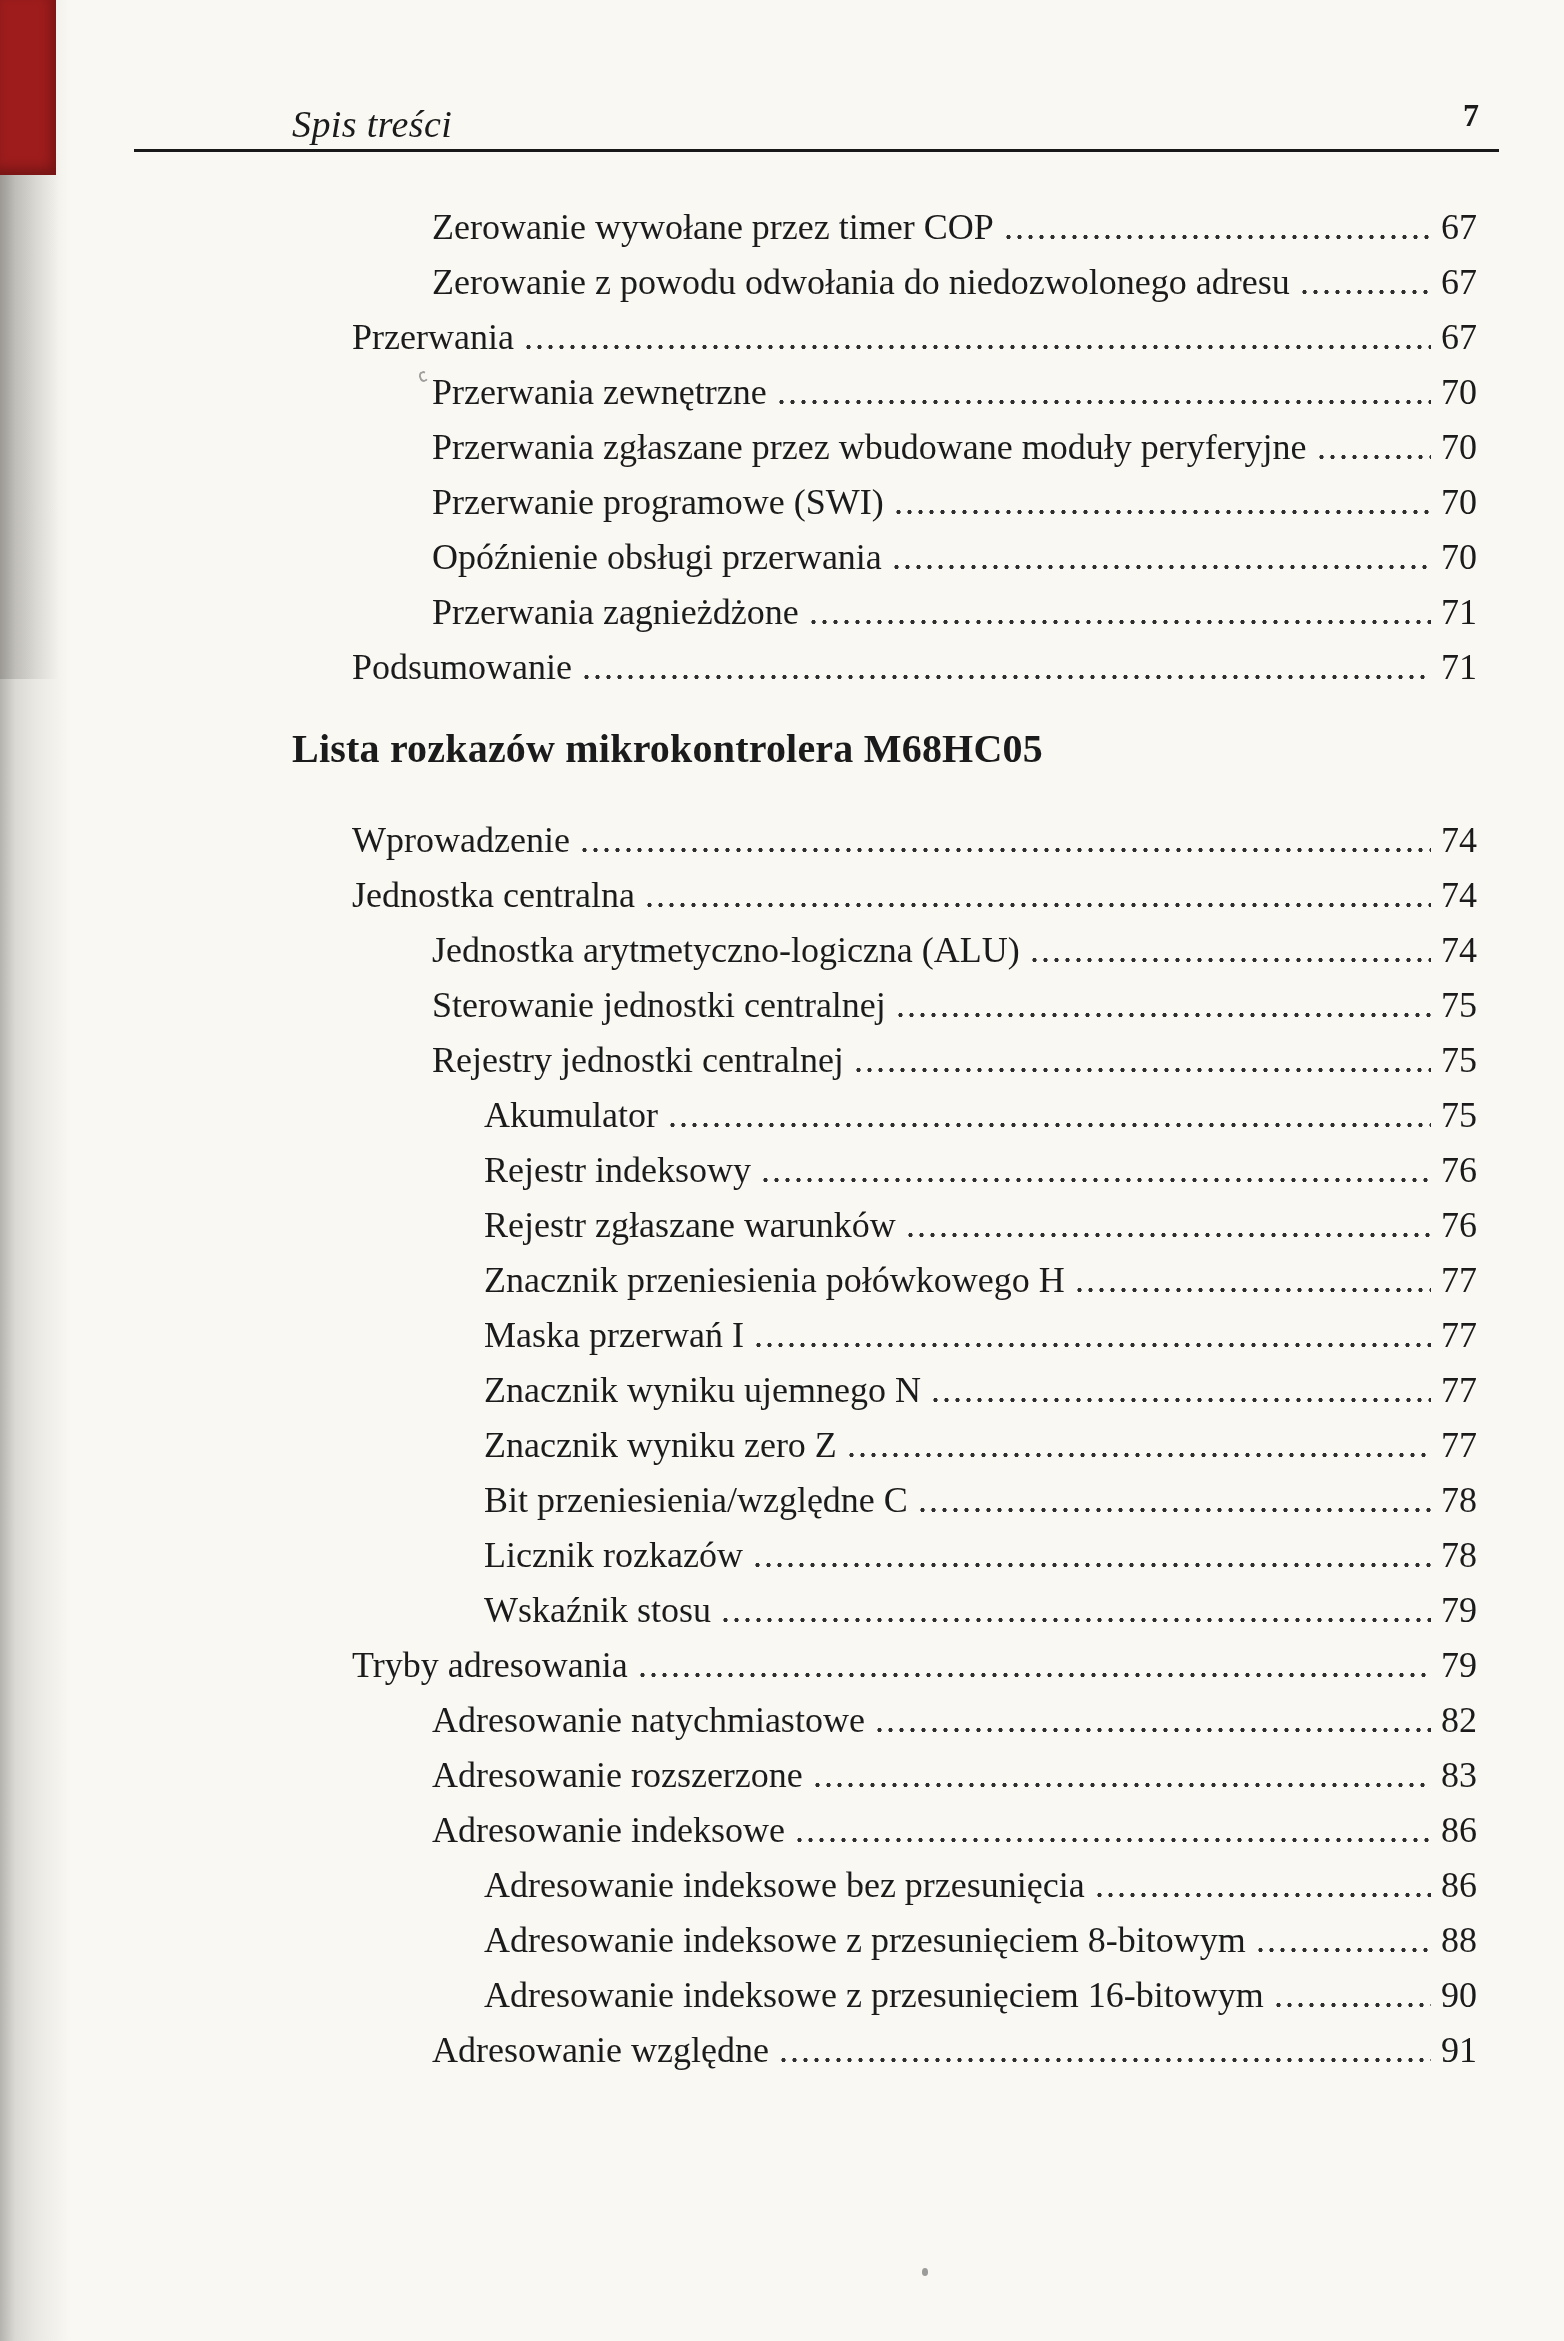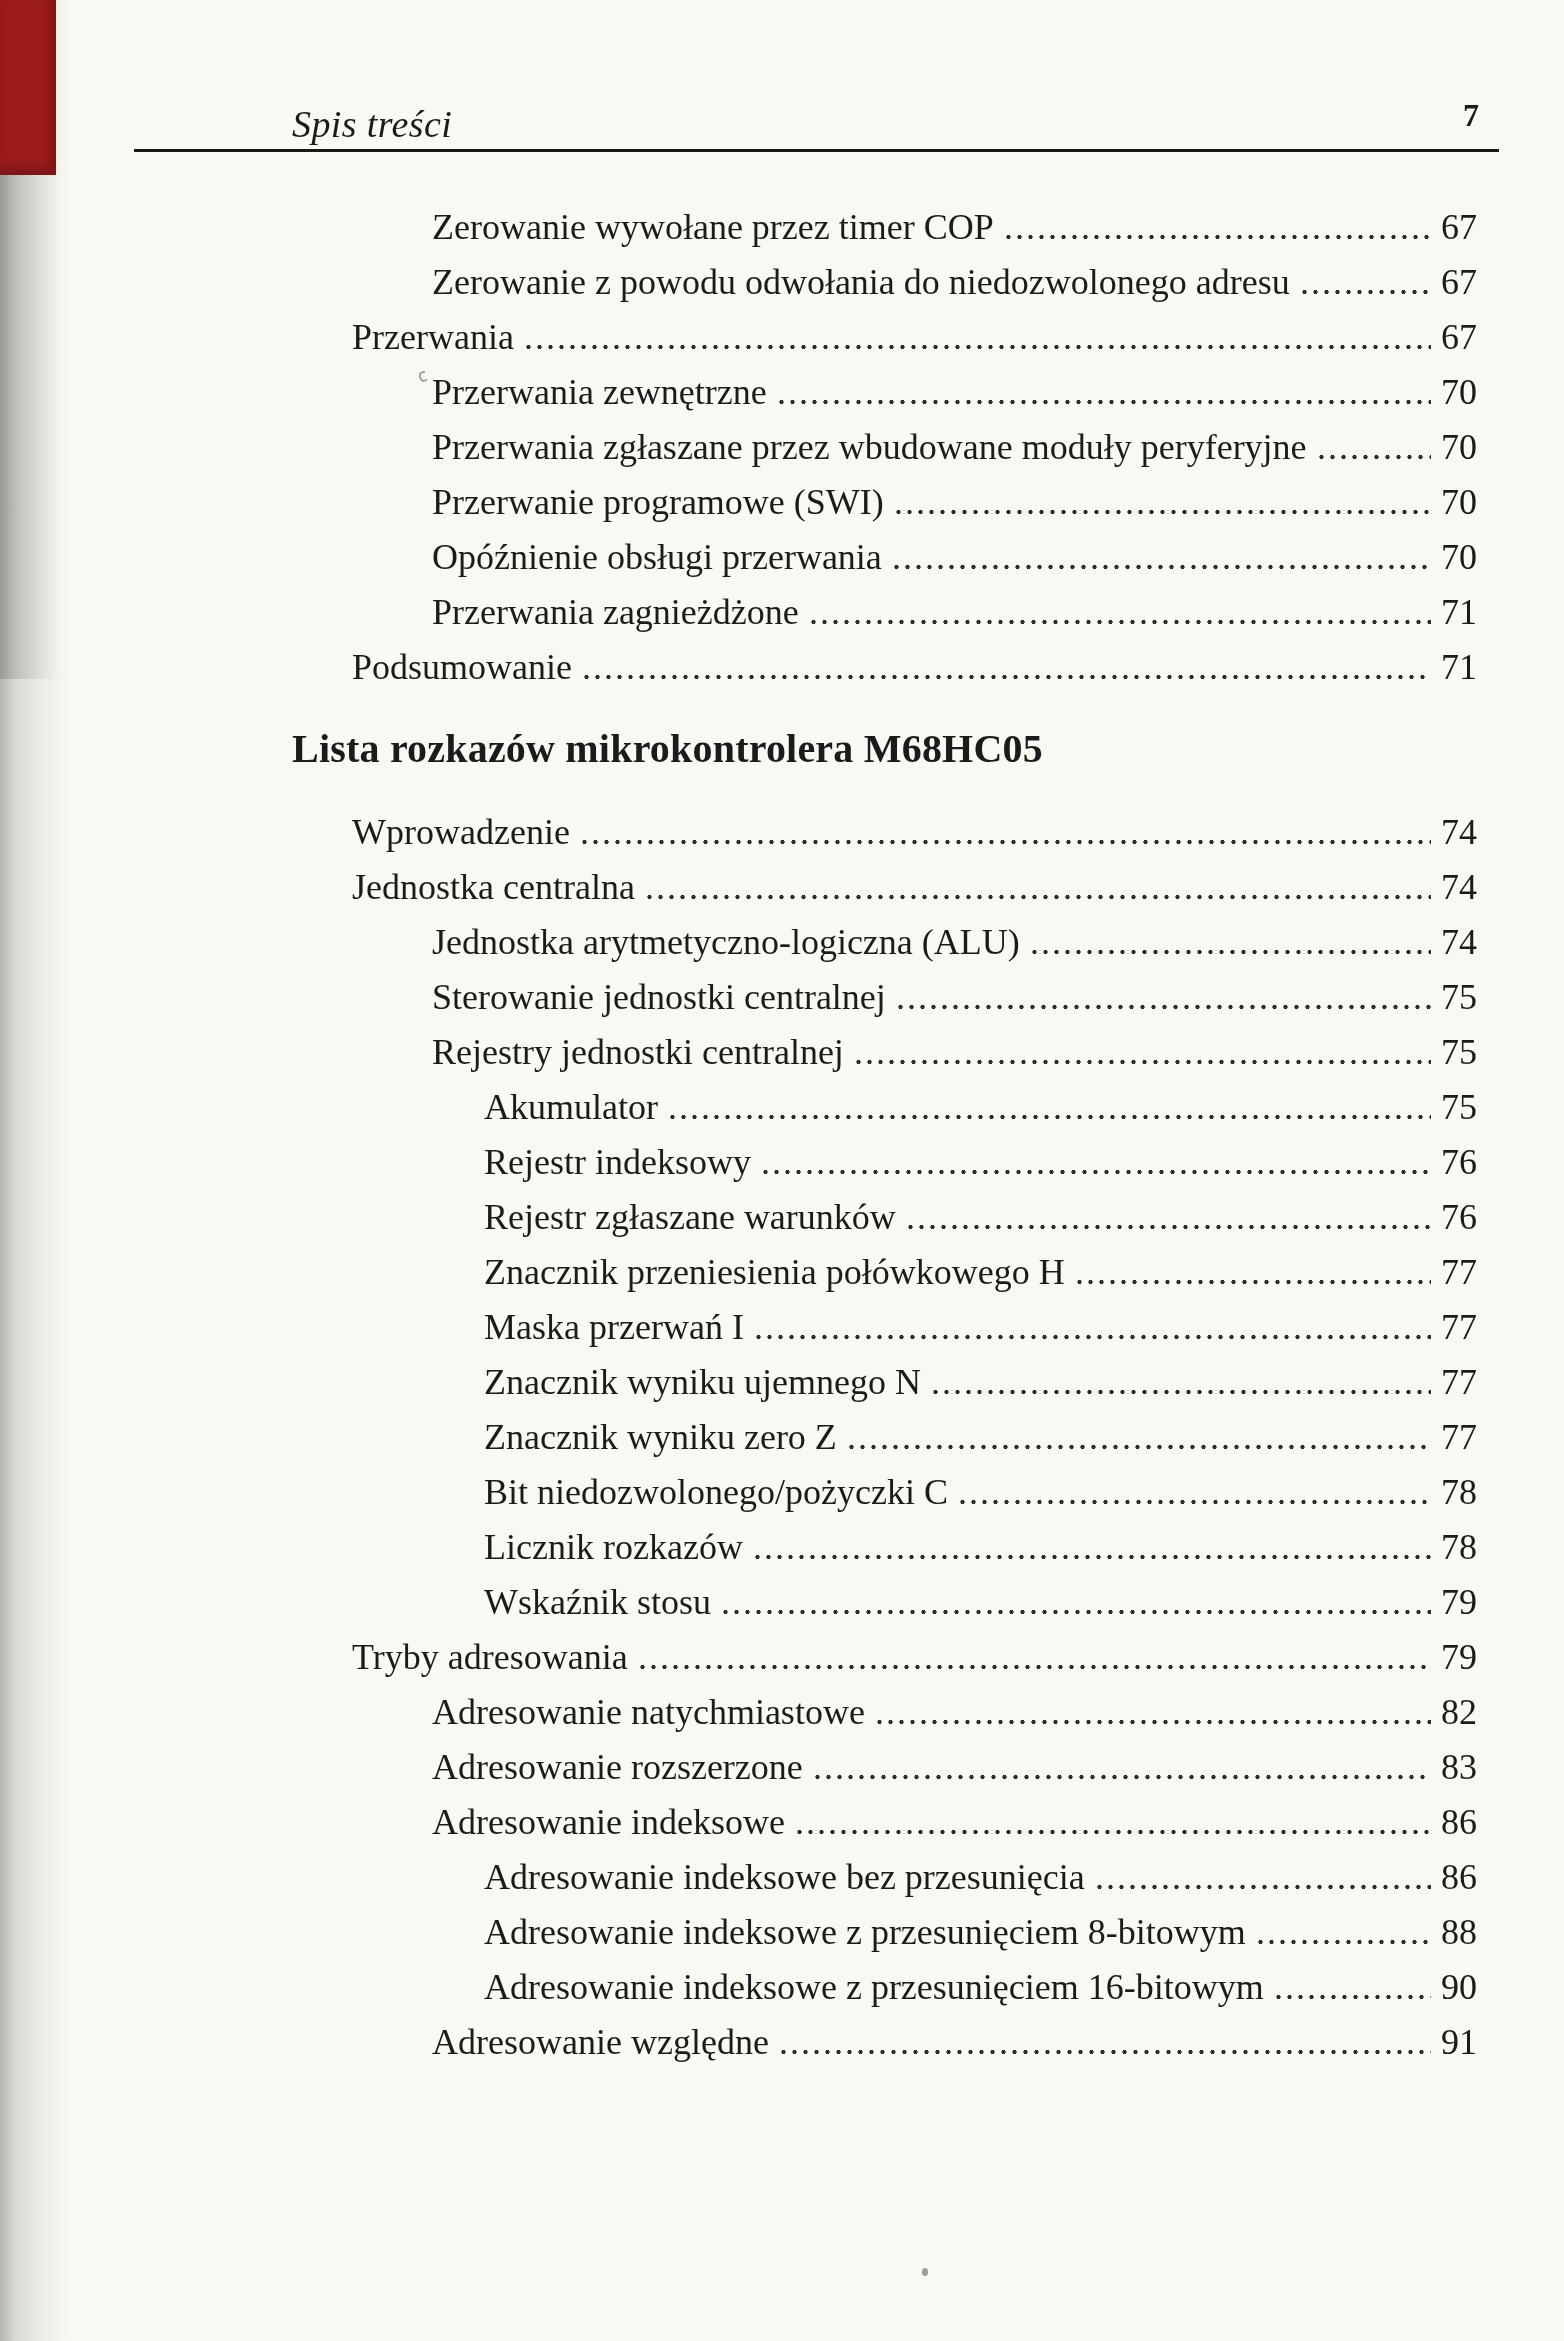--- a/index.html
+++ b/index.html
@@ -63,21 +63,21 @@
     background-image:radial-gradient(circle, #2e2e2e 1.9px, rgba(0,0,0,0) 2.3px);
     background-size:11px 6px; background-position:0 50%; background-repeat:repeat-x;
   }
   .toc-row .pagenum { text-align:right; min-width:41px; }
   .lvl1 { padding-left:0; }
   .lvl2 { padding-left:80px; }
   .lvl3 { padding-left:132px; }
 
   .section-heading {
     font-size:40px; font-weight:bold; line-height:49px;
-    margin:37px 0 24px -60px; letter-spacing:0.2px;
+    margin:37px 0 32px -60px; letter-spacing:0.2px;
   }
 
   .artifact {
     display:inline-block; width:9.3px; height:11px;
     border:2.1px solid #8a8a8a; border-right-color:transparent;
     border-radius:50%; align-self:flex-end;
     margin:0 3.4px 30.5px -12.7px; opacity:.8;
     transform:rotate(-15deg);
   }
 </style>
@@ -196,21 +196,21 @@
         <span class="label">Znacznik wyniku ujemnego N</span>
         <span class="leader"></span>
         <span class="pagenum">77</span>
       </div>
       <div class="toc-row lvl3">
         <span class="label">Znacznik wyniku zero Z</span>
         <span class="leader"></span>
         <span class="pagenum">77</span>
       </div>
       <div class="toc-row lvl3">
-        <span class="label">Bit niedozwolonego/pożyczki C</span>
+        <span class="label">Bit przeniesienia/względne C</span>
         <span class="leader"></span>
         <span class="pagenum">78</span>
       </div>
       <div class="toc-row lvl3">
         <span class="label">Licznik rozkazów</span>
         <span class="leader"></span>
         <span class="pagenum">78</span>
       </div>
       <div class="toc-row lvl3">
         <span class="label">Wskaźnik stosu</span>

